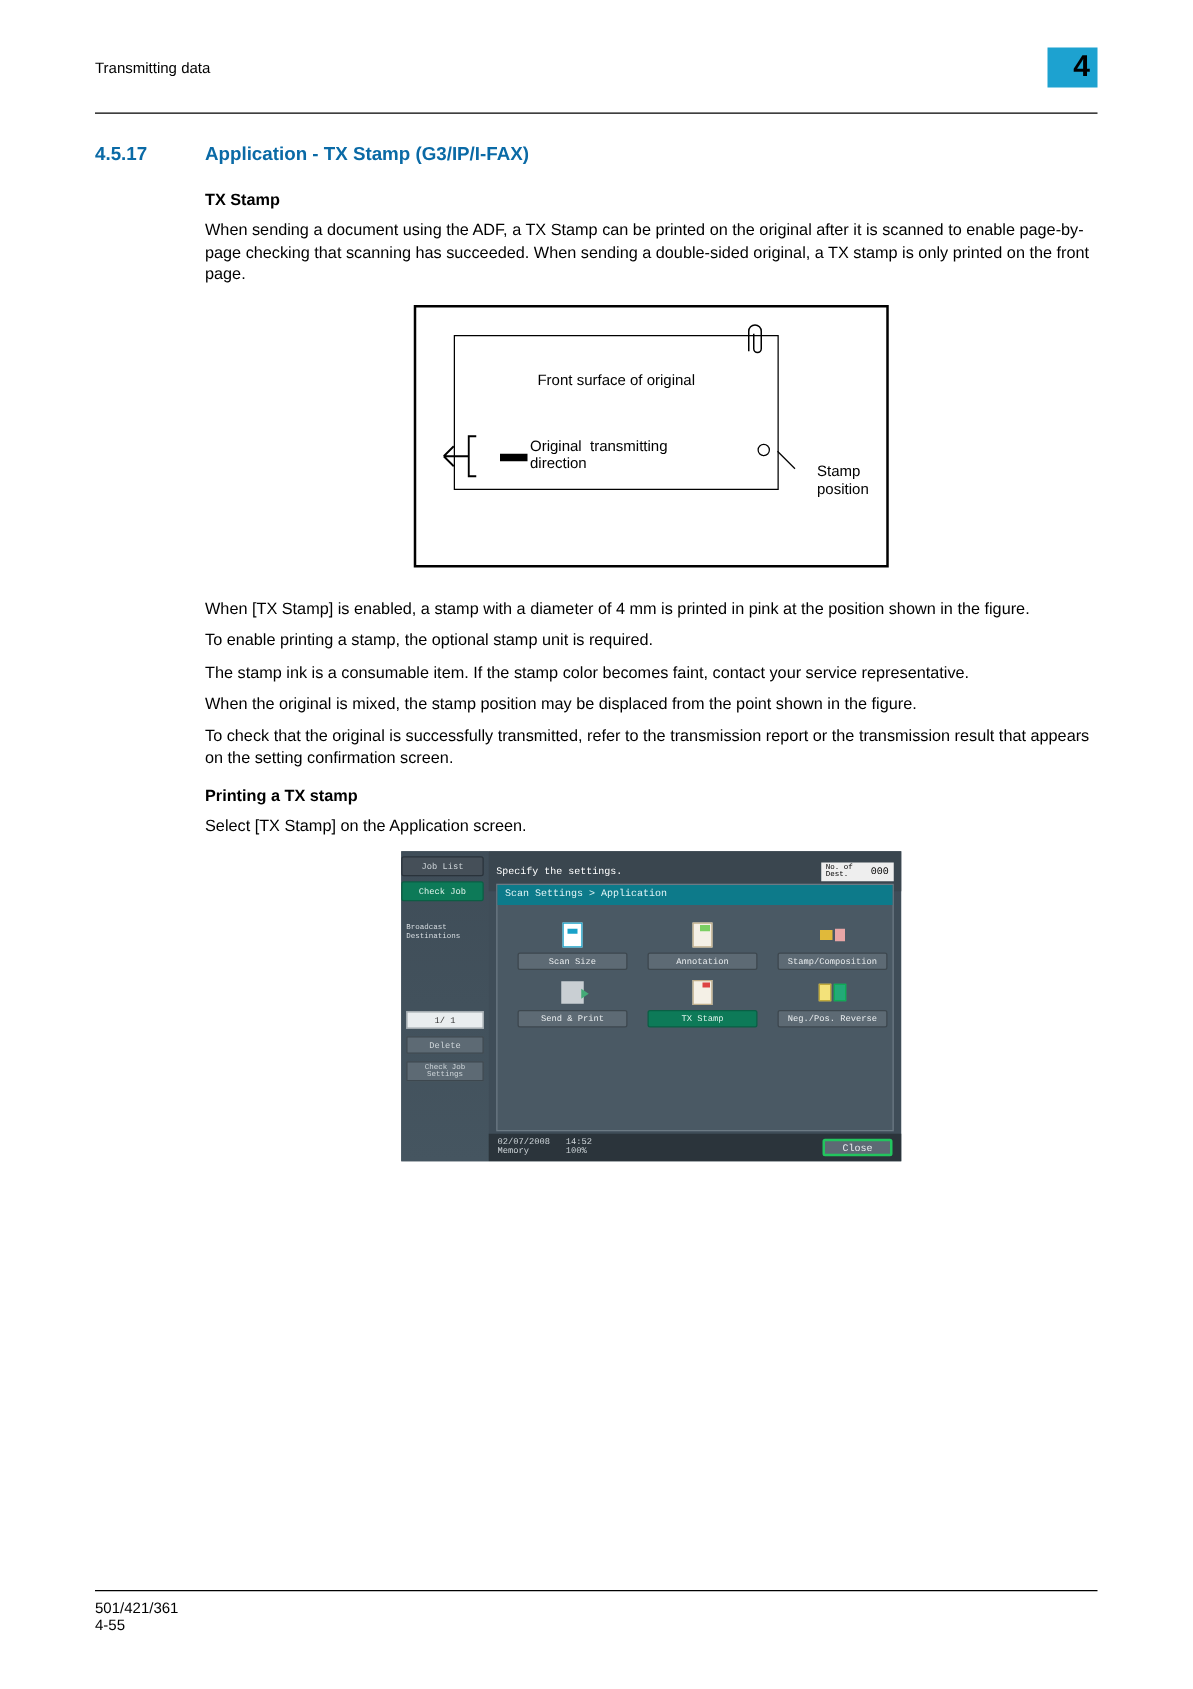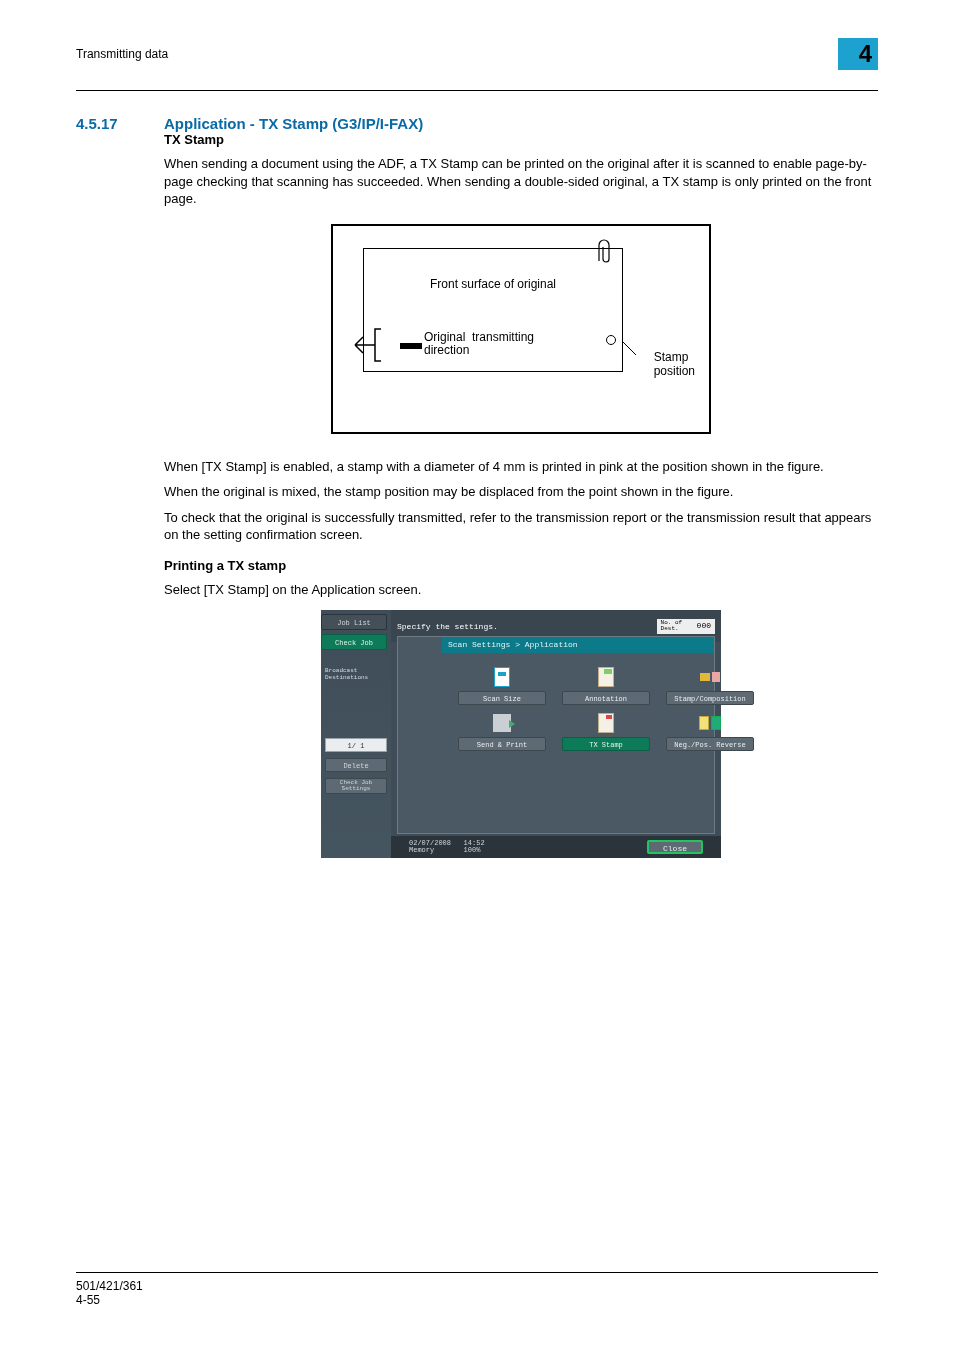--- a/index.html
+++ b/index.html
@@ -2,21 +2,21 @@
 <html><head>
 <meta charset="utf-8">
 <style>
   * { box-sizing: border-box; margin: 0; padding: 0; }
   html, body { width: 954px; height: 1351px; background: #fff; font-family: Arial, Helvetica, sans-serif; color: #000; }
   .page { width: 954px; height: 1351px; position: relative; padding: 38px 76px 0 76px; }
   .header-row { display: flex; align-items: center; justify-content: space-between; margin-bottom: 20px; }
   .header-title { font-size: 12px; }
   .chapnum-box { width: 40px; height: 32px; background: #1da2d0; display: flex; align-items: flex-end; justify-content: flex-end; padding: 2px 6px 2px 0; font-size: 24px; font-weight: bold; color: #000; }
   .hr-line { border: none; border-top: 1px solid #000; height: 0; }
-  .sec-row { display: flex; margin-top: 24px; }
+  .sec-row { display: flex; margin-top: 24px; margin-bottom: 20px; }
   .sec-num { color: #0a6aa6; font-size: 15px; font-weight: bold; width: 88px; flex-shrink: 0; }
   .sec-title { color: #0a6aa6; font-size: 15px; font-weight: bold; }
   .content { margin-left: 88px; }
   .bold-h { font-size: 13px; font-weight: bold; margin-bottom: 8px; }
   .para { font-size: 13px; line-height: 1.35; margin-bottom: 8px; }
   .figure1 { width: 380px; height: 210px; border: 2px solid #000; margin: 16px auto 24px auto; position: relative; background: #fff; }
   .inner-rect { position: absolute; left: 30px; top: 22px; width: 260px; height: 124px; border: 1px solid #000; }
   .inner-rect .lab1 { position: absolute; top: 28px; left: 0; right: 0; text-align: center; font-size: 12px; }
   .inner-rect .lab2 { position: absolute; top: 82px; left: 60px; font-size: 12px; line-height: 1.15; white-space: pre; }
   .paper-clip { position: absolute; top: -10px; right: 10px; }
@@ -31,42 +31,42 @@
   .p-btn { margin: 4px 4px 0 0; height: 16px; line-height: 16px; text-align: center; border-radius: 2px; font-size: 7px; }
   .b-joblist { background: #454f58; border: 1px solid #2a333b; color: #cfd6da; }
   .b-check { background: #0d7a58; border: 1px solid #0a5f44; color: #dff4ec; }
   .side-lbl { margin: 18px 4px 0 4px; font-size: 6px; color: #d6dce0; line-height: 1.1; }
   .side-pg { margin: 56px 4px 0 4px; height: 14px; background: #e9edef; color: #333; text-align: center; line-height: 14px; font-size: 7px; border: 1px solid #9aa3a8; }
   .b-delete { margin: 6px 4px 0 4px; height: 14px; background: #5d6a74; border: 1px solid #3d474e; text-align: center; line-height: 14px; font-size: 7px; color: #cfd6da; }
   .b-checkjs { margin: 6px 4px 0 4px; height: 14px; background: #5d6a74; border: 1px solid #3d474e; text-align: center; line-height: 14px; font-size: 6px; color: #cfd6da; }
   .p-main { position: absolute; left: 70px; right: 0; top: 0; bottom: 0; }
   .p-top { height: 20px; background: #3a464f; display: flex; align-items: center; padding: 16px 6px; justify-content: space-between; }
   .nodest { background: #eee; color: #000; padding: 1px 4px; font-size: 6px; line-height: 1.1; }
-  .p-frame { position: absolute; top: 26px; left: 6px; right: 6px; bottom: 24px; border: 1px solid #6c7a84; background: #4a5964; padding-left: 44px; }
+  .p-frame { position: absolute; top: 26px; left: 6px; right: 6px; bottom: 24px; border: 1px solid #6c7a84; background: #4a5964; }
   .crumb { background: #0d7a8a; height: 16px; line-height: 16px; padding-left: 6px; font-size: 8px; color: #dff4f6; }
   .grid { display: grid; grid-template-columns: 1fr 1fr 1fr; gap: 6px 16px; padding: 12px 16px 0 16px; }
   .cell { display: flex; flex-direction: column; align-items: center; }
   .cell .ic { width: 24px; height: 24px; margin-bottom: 2px; display: flex; align-items: center; justify-content: center; }
   .cell .lb { width: 88px; height: 14px; line-height: 14px; text-align: center; background: #5d6a74; border: 1px solid #3d474e; border-radius: 2px; font-size: 7px; color: #e9edef; }
   .cell.sel .lb { background: #0d7a58; border-color: #0a5f44; color: #dff4ec; }
   .ic-scan { width: 16px; height: 20px; background: #fff; border: 1px solid #1aa2c9; position: relative; }
   .ic-scan::after { content: ""; position: absolute; inset: 4px 3px 10px 3px; background: #1aa2c9; }
   .ic-ann { width: 16px; height: 20px; background: #f4f0e6; border: 1px solid #bfae8a; position: relative; }
   .ic-ann::before { content: ""; position: absolute; top: 1px; right: 1px; width: 8px; height: 5px; background: #7bcf63; }
   .ic-stampc { width: 20px; height: 12px; display: flex; align-items: center; gap: 2px; }
   .ic-stampc span:nth-child(1){width:10px;height:8px;background:#e0b93a;}
   .ic-stampc span:nth-child(2){width:8px;height:10px;background:#e8a6a6;}
   .ic-send { width: 18px; height: 18px; background: #c9cfd3; position: relative; }
   .ic-send::after { content: ""; position: absolute; right: -4px; top: 6px; width: 0; height: 0; border-left: 6px solid #4a7; border-top: 4px solid transparent; border-bottom: 4px solid transparent;}
   .ic-tx { width: 16px; height: 20px; background: #f4f0e6; border: 1px solid #bfae8a; position: relative; }
   .ic-tx::before { content: ""; position: absolute; top: 1px; right: 1px; width: 6px; height: 4px; background: #d44; }
   .ic-neg { display: flex; gap: 2px; }
   .ic-neg span:nth-child(1){width:10px;height:14px;background:#f3e27a;border:1px solid #bfa93a;}
   .ic-neg span:nth-child(2){width:10px;height:14px;background:#2a7; border:1px solid #1a5;}
-  .p-foot { position: absolute; left: 0; right: 0; bottom: 0; height: 22px; background: #2b343b; display: flex; align-items: center; justify-content: space-between; padding: 0 18px; font-size: 7px; color: #cfd6da; }
+  .p-foot { position: absolute; left: 0; right: 0; bottom: 0; height: 22px; background: #2b343b; display: flex; align-items: center; justify-content: space-between; padding: 0 7px; font-size: 7px; color: #cfd6da; }
   .p-foot .fl { line-height: 1.1; white-space: pre; }
   .b-close { width: 56px; height: 14px; line-height: 14px; text-align: center; background: #5d6a74; border: 2px solid #22c55e; border-radius: 2px; color: #e9edef; font-size: 8px; }
 
   .footer-row { position: absolute; left: 76px; right: 76px; bottom: 44px; display: flex; justify-content: space-between; font-size: 12px; border-top: 1px solid #000; padding-top: 6px; flex-direction: column; }
 </style>
 </head>
 <body>
 
 <div class="page">
 
@@ -102,20 +102,22 @@
         <div class="stamp-circle"></div>
         <svg class="stamp-tick" width="24" height="24" viewBox="0 0 24 24">
             <path d="M2 8 l14 14" stroke="#000" stroke-width="1" fill="none"></path>
           </svg>
       </div>
       <div class="stamp-pt" style="white-space:pre; right:14px; top:124px; position:absolute;">Stamp
 position</div>
     </div>
 
     <div class="para">When [TX Stamp] is enabled, a stamp with a diameter of 4 mm is printed in pink at the position shown in the figure.</div>
+    <div class="para">To enable printing a stamp, the optional stamp unit is required.</div>
+    <div class="para">The stamp ink is a consumable item. If the stamp color becomes faint, contact your service representative.</div>
     <div class="para">When the original is mixed, the stamp position may be displaced from the point shown in the figure.</div>
     <div class="para">To check that the original is successfully transmitted, refer to the transmission report or the transmission result that appears on the setting confirmation screen.</div>
 
     <div class="bold-h" style="margin-top:14px;">Printing a TX stamp</div>
     <div class="para">Select [TX Stamp] on the Application screen.</div>
 
     <div class="panel-wrap">
       <div class="p-side">
         <div class="p-btn b-joblist">Job List</div>
         <div class="p-btn b-check">Check Job</div>

